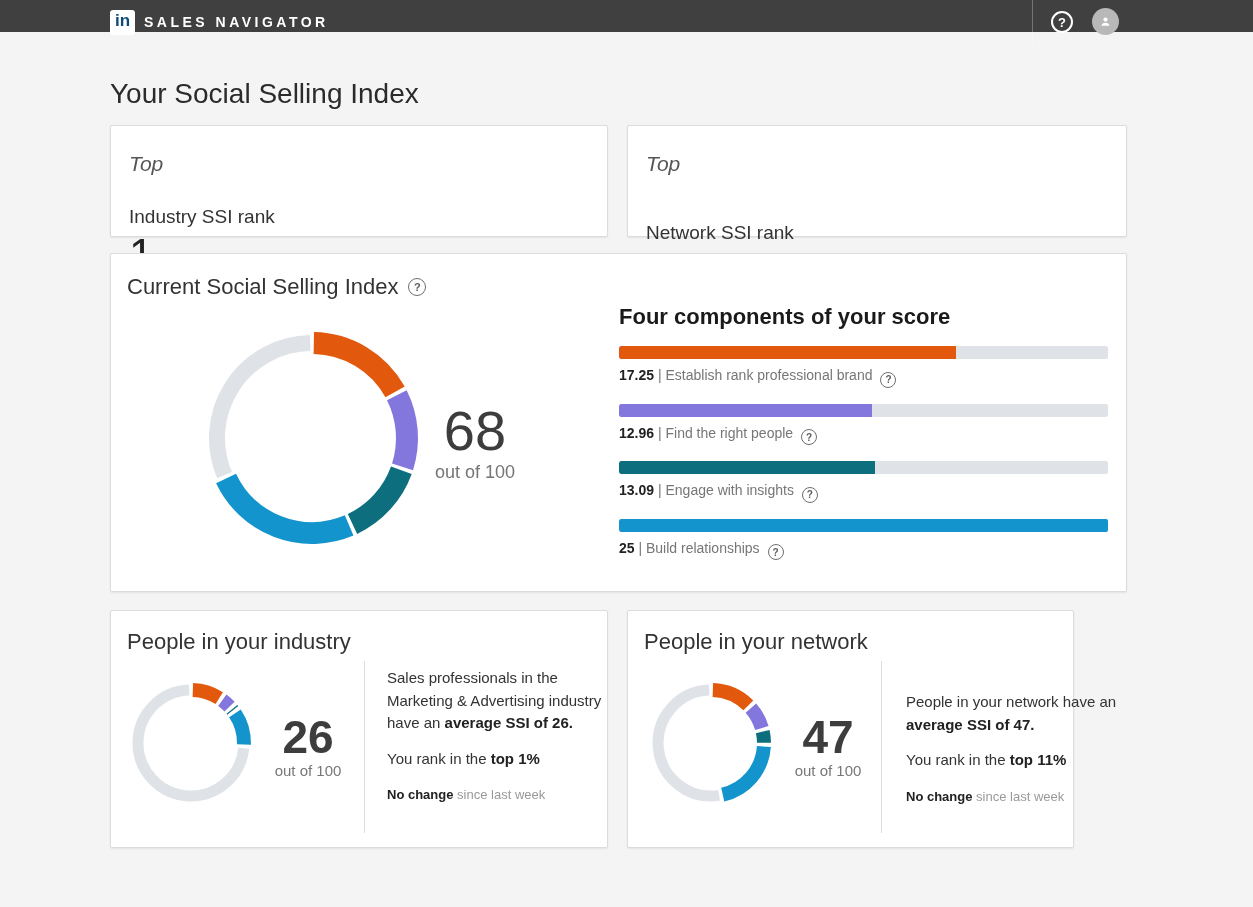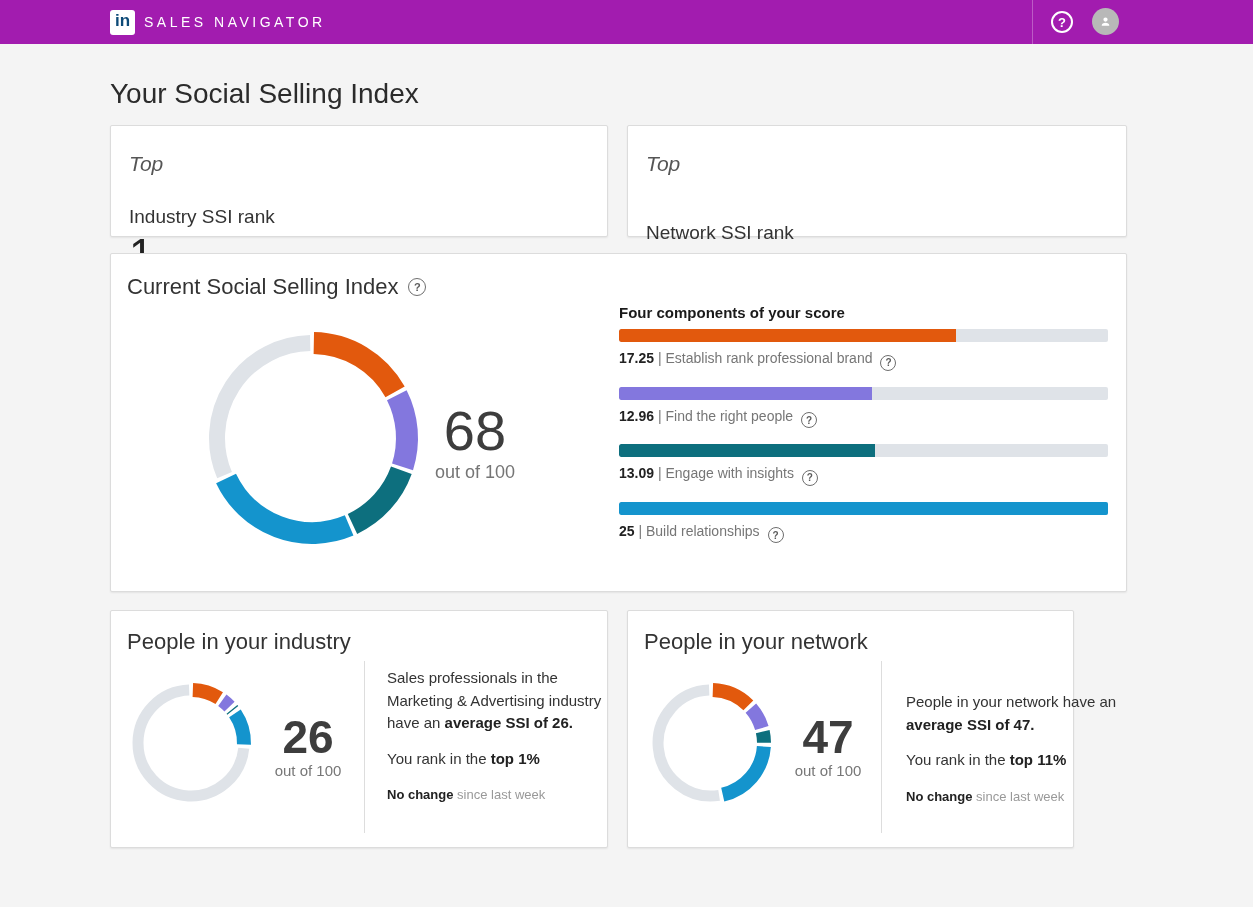--- a/index.html
+++ b/index.html
@@ -1,23 +1,23 @@
 <!DOCTYPE html>
 <html><head>
 <meta charset="utf-8">
 <style>
   * { margin:0; padding:0; box-sizing:border-box; }
   body { font-family:"Liberation Sans", sans-serif; background:#e9e9e9; }
   .page { position:relative; width:1253px; height:907px; background:#f4f4f4; overflow:hidden; }
 
   
-  .topbar { position:absolute; left:0; top:0; width:100%; height:44px; background:#a21caf; }
+  .topbar { position:absolute; left:0; top:0; width:100%; height:32px; background:#404040; }
   .brand { position:absolute; left:110px; top:0; height:44px; display:flex; align-items:center; gap:9px; cursor:pointer; }
   .in-logo { width:25px; height:25px; background:#ffffff; border-radius:3px; color:#0d4a77; font-weight:700; font-size:17px; display:flex; align-items:center; justify-content:center; padding-bottom:2px; }
-  .brand-name { color:#ffffff; font-size:14px; letter-spacing:3.5px; font-weight:400; }
+  .brand-name { color:#ffffff; font-size:14px; letter-spacing:3.5px; font-weight:700; }
   .topbar-divider { position:absolute; left:1032px; top:0; width:1px; height:44px; background:rgba(255,255,255,0.28); }
   .topbar-help { position:absolute; left:1051px; top:11px; width:22px; height:22px; border:2px solid #ffffff; border-radius:50%; color:#ffffff; font-size:13px; font-weight:700; display:flex; align-items:center; justify-content:center; cursor:pointer; }
   .avatar { position:absolute; left:1092px; top:8px; width:27px; height:27px; border-radius:50%; background:#b8b8b8; display:flex; align-items:center; justify-content:center; cursor:pointer; }
 
   
   .page-title { position:absolute; left:110px; top:78px; font-size:28px; font-weight:300; color:#2b2b2b; }
   .card { position:absolute; background:#ffffff; border:1px solid #dcdcdc; border-radius:2px; box-shadow:0 1px 2px rgba(0,0,0,0.07); }
   .card-title { position:absolute; left:16px; top:20px; font-size:22px; font-weight:400; color:#333333; display:flex; align-items:center; }
   .help-icon { display:inline-flex; align-items:center; justify-content:center; width:18px; height:18px; border:1.6px solid #6e6e6e; border-radius:50%; color:#5c5c5c; font-size:11px; font-weight:700; margin-left:10px; cursor:pointer; flex:none; }
   .help-icon.sm { width:16px; height:16px; font-size:10px; margin-left:8px; vertical-align:-3px; }
@@ -28,21 +28,21 @@
   .rank-label { font-size:19px; color:#333333; }
   .rank-row2 { display:flex; align-items:baseline; margin:4px 0 0 18px; }
   .rank-value { font-size:44px; font-weight:300; color:#222222; line-height:46px; }
   .rank-unit { font-size:22px; color:#555555; margin-left:7px; }
 
   
   .score-block { position:absolute; text-align:center; }
   .score-num { font-size:56px; font-weight:300; color:#3d3d3d; line-height:58px; }
   .score-sub { font-size:18px; color:#757575; margin-top:2px; }
   .components { position:absolute; left:508px; top:50px; right:18px; }
-  .components-title { font-size:15px; font-weight:700; color:#1a1a1a; margin-bottom:8px; }
+  .components-title { font-size:22px; font-weight:700; color:#1a1a1a; margin-bottom:16px; }
   .comp-row { margin-bottom:16px; }
   .bar-track { width:100%; height:13px; background:#dfe3e8; border-radius:2px; overflow:hidden; }
   .bar-fill { height:100%; border-radius:2px 0 0 2px; }
   .comp-label { margin-top:8px; font-size:14px; color:#767676; }
   .comp-val { font-weight:700; color:#222222; }
 
   
   .v-divider { position:absolute; top:50px; width:1px; height:172px; background:#dddddd; }
   .small-score { position:absolute; text-align:center; width:110px; }
   .small-num { font-size:46px; font-weight:700; color:#3d3d3d; line-height:48px; }

